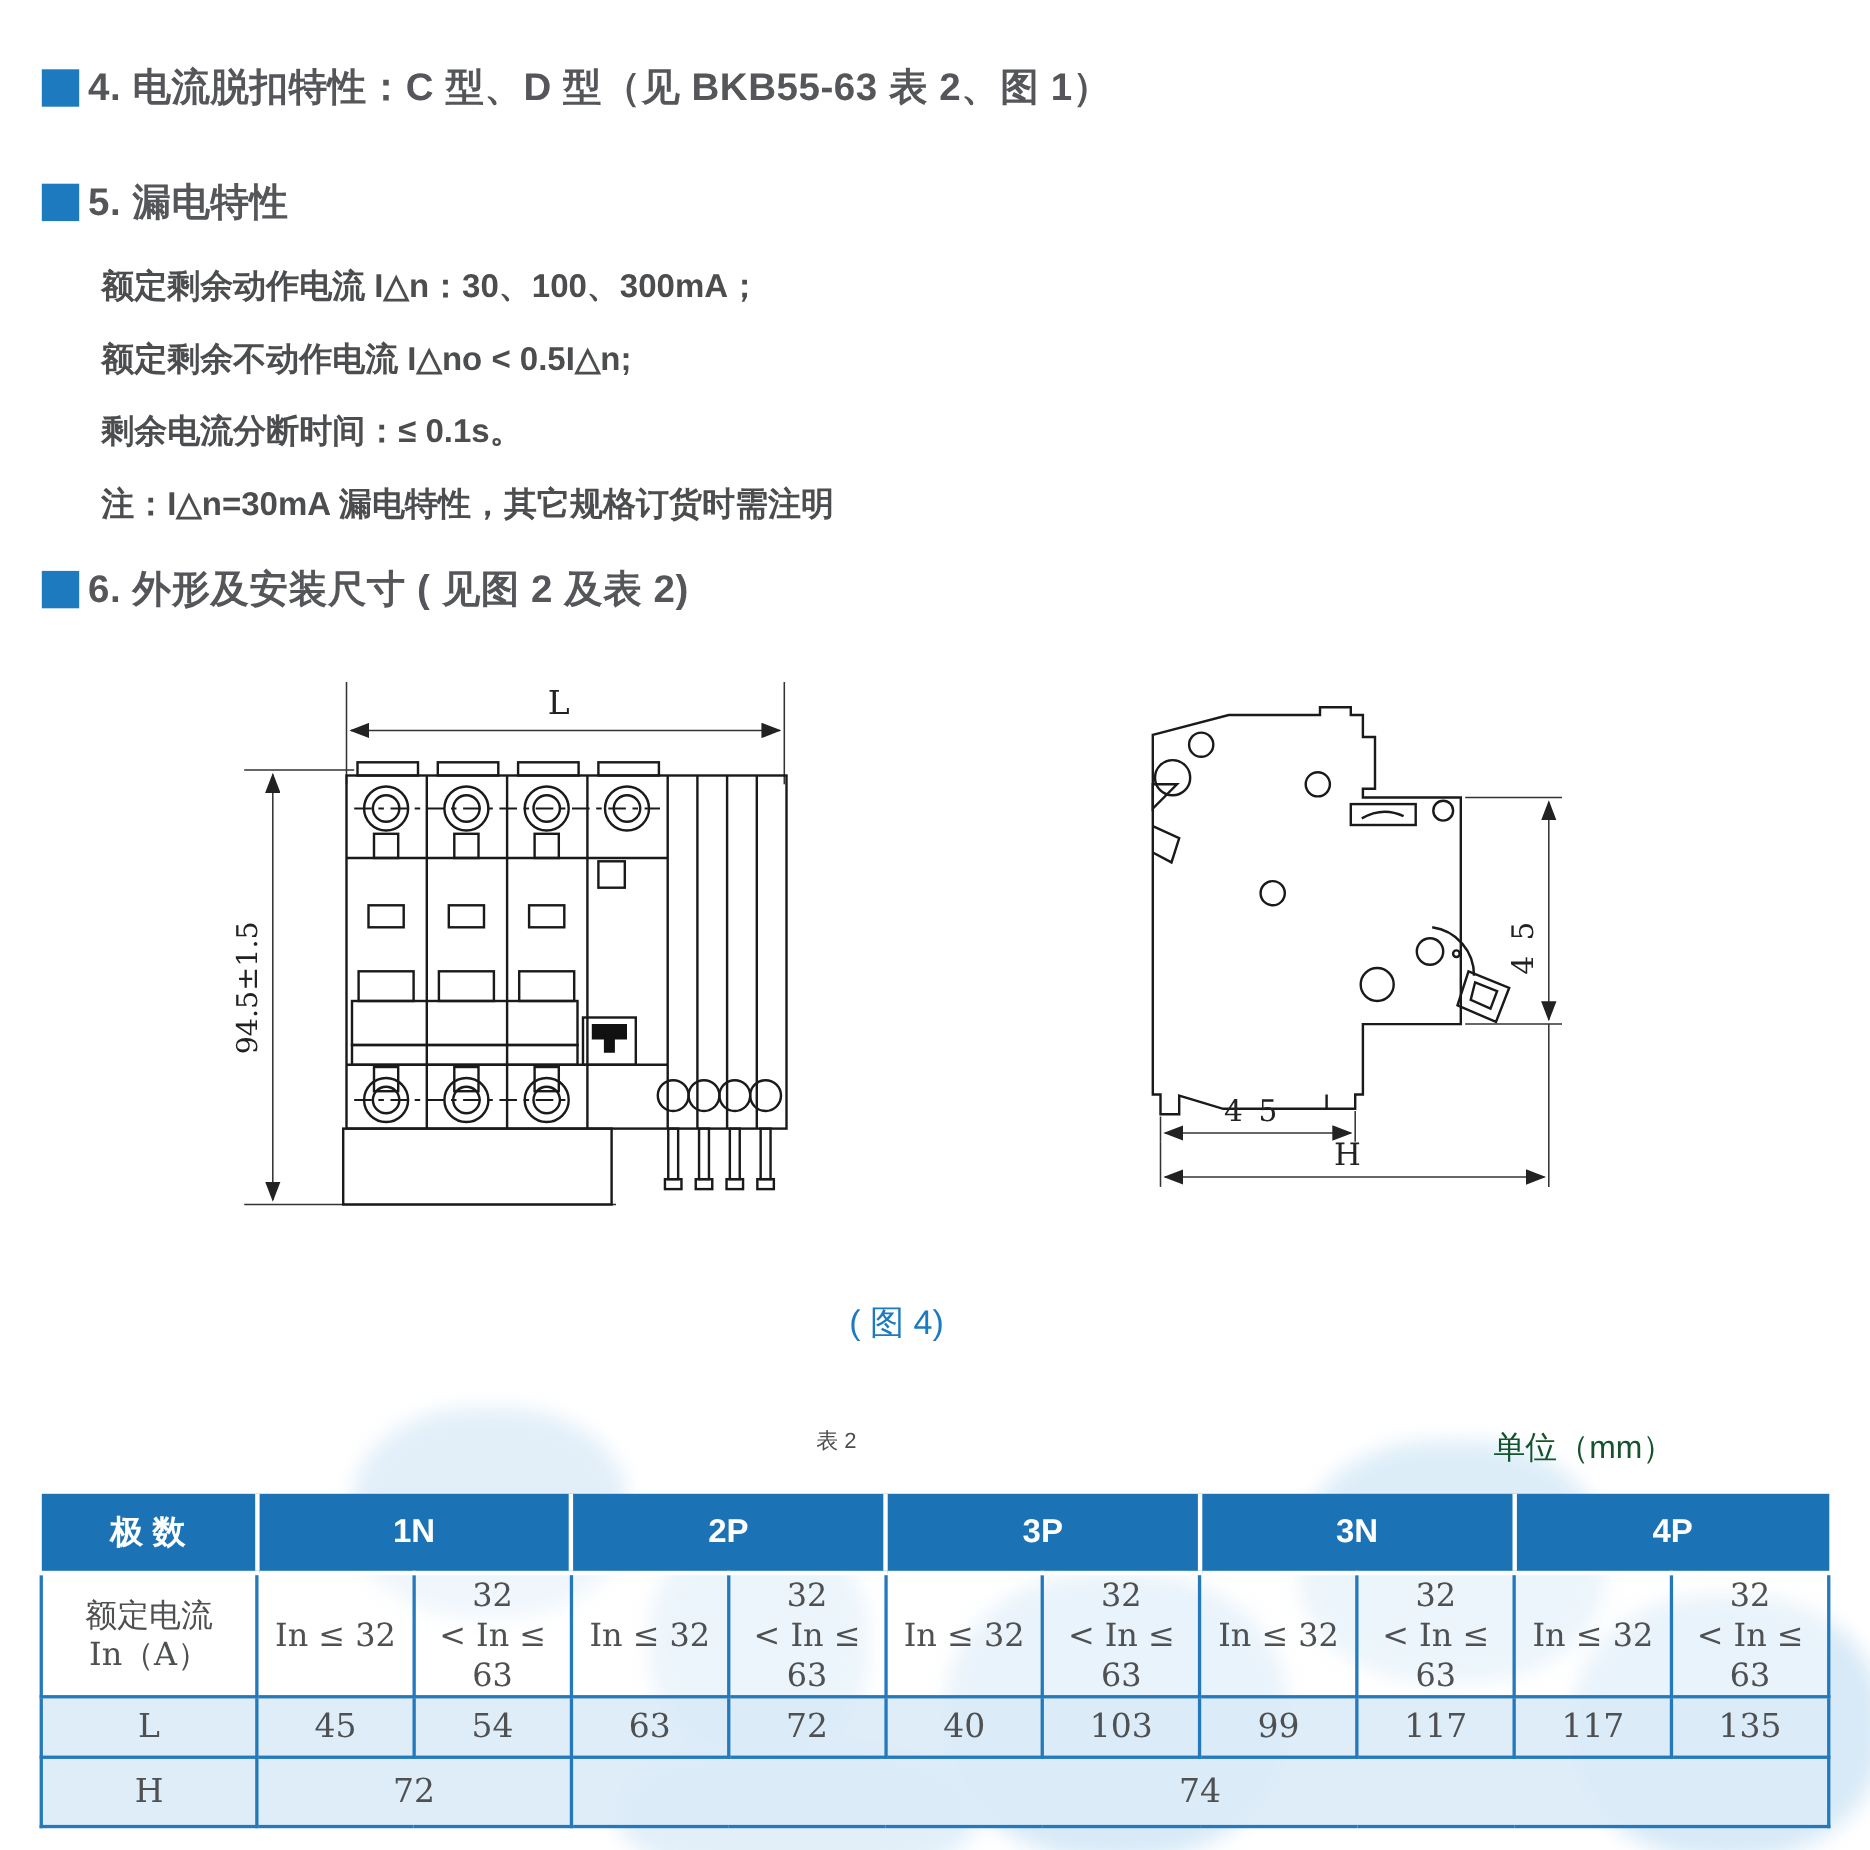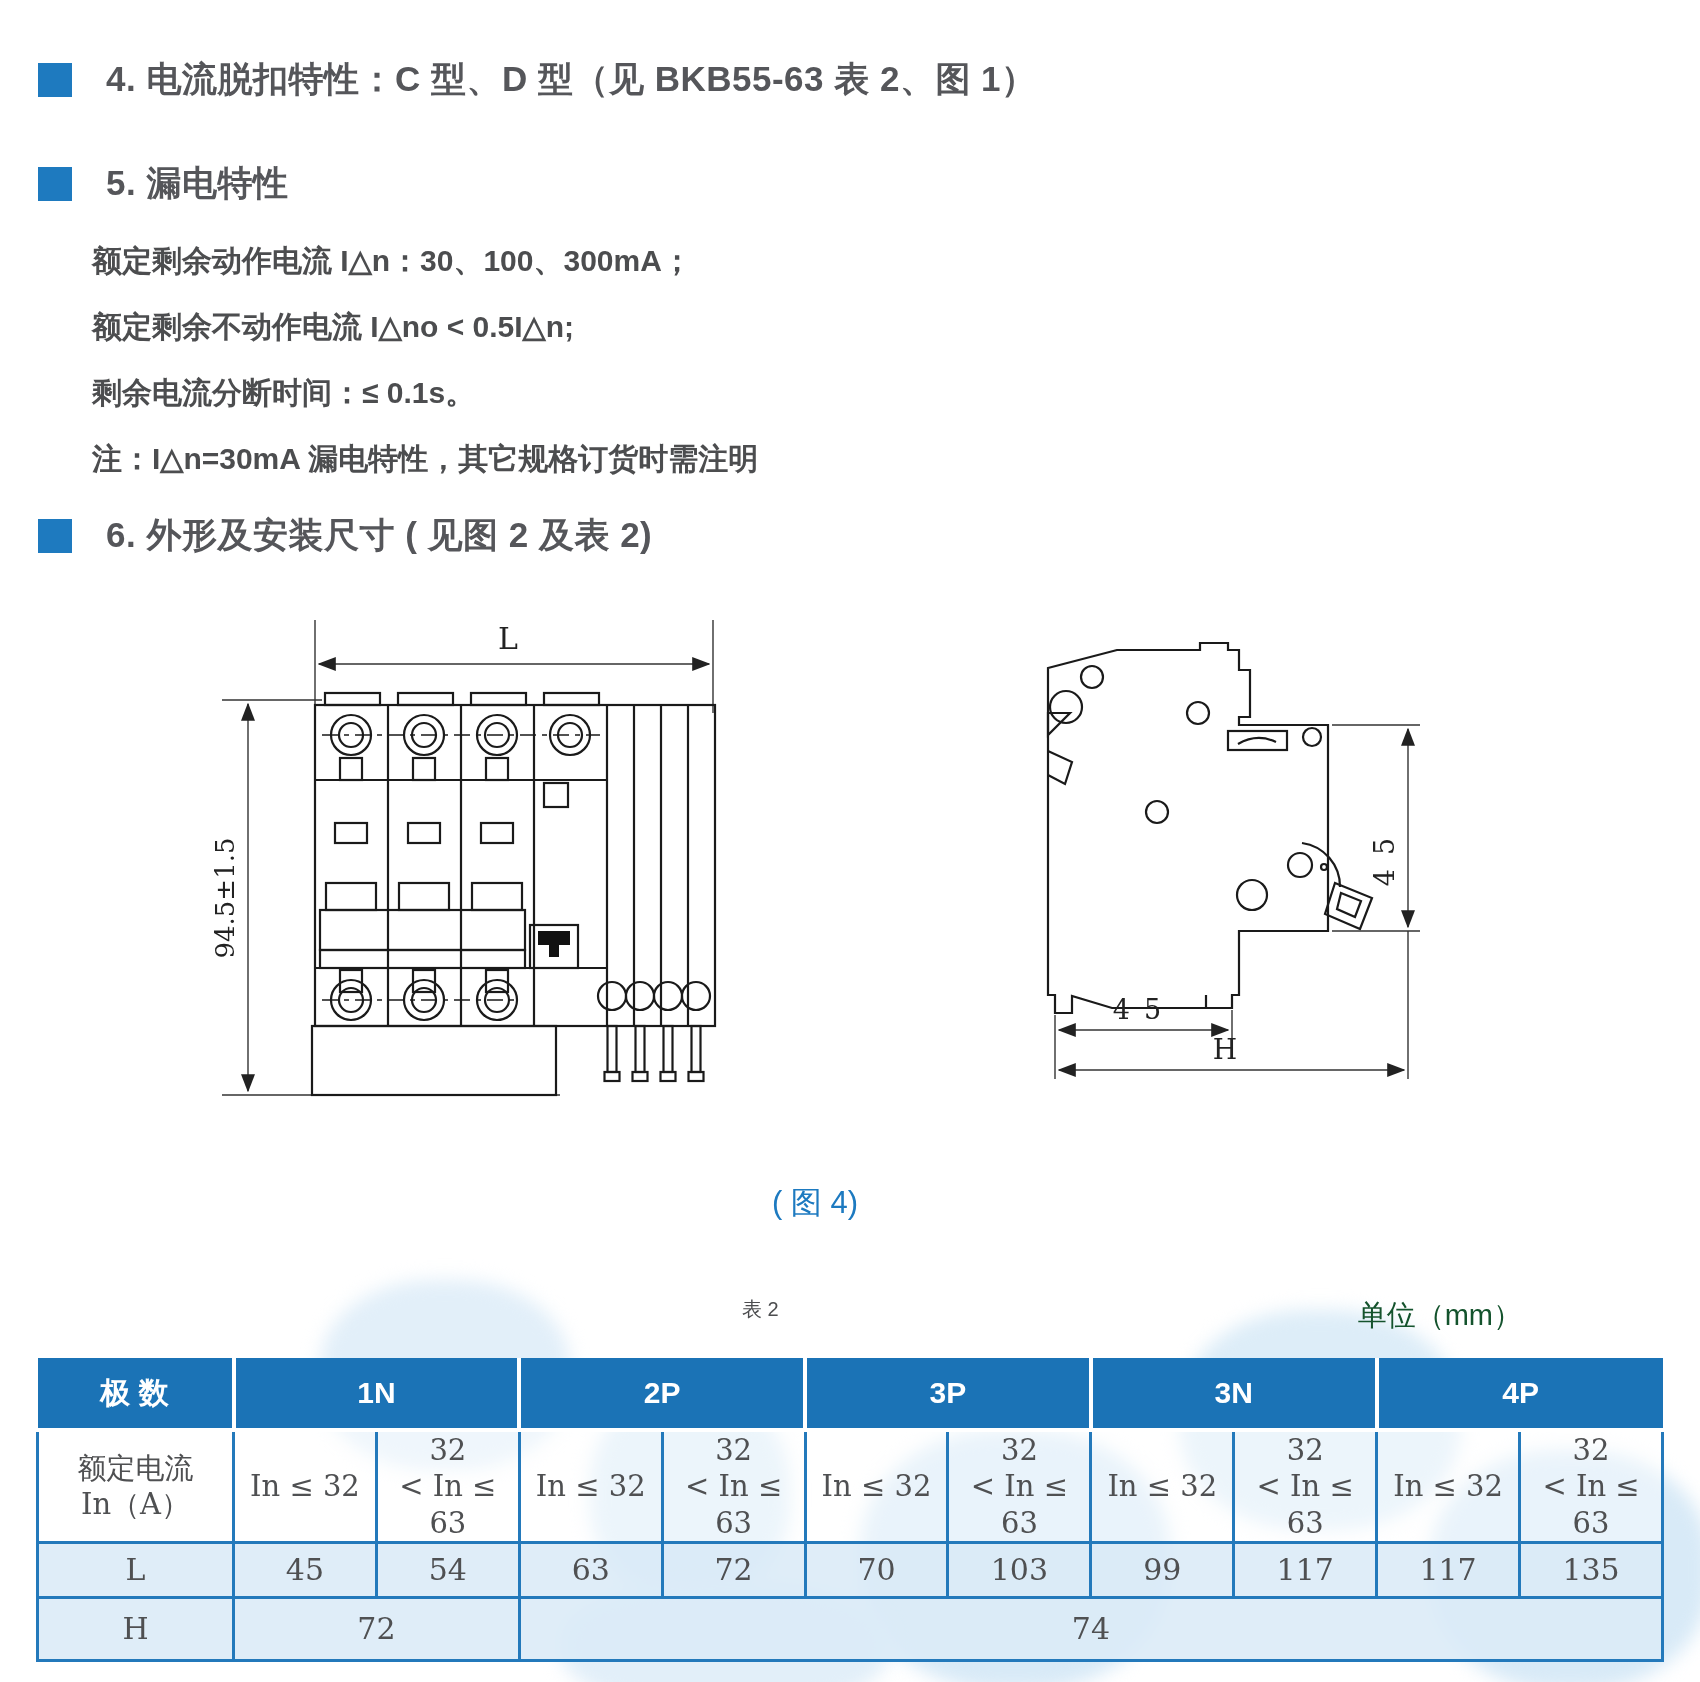--- a/index.html
+++ b/index.html
@@ -1,21 +1,21 @@
 <!DOCTYPE html>
 <html><head>
 <meta charset="utf-8">
 <style>
   html,body{margin:0;padding:0;}
   body{
     width:1700px;height:1682px;position:relative;background:#ffffff;
     font-family:"Liberation Sans",sans-serif;overflow:hidden;
   }
   
-  .sec{position:absolute;left:38px;display:flex;align-items:center;gap:34px;z-index:4;}
+  .sec{position:absolute;left:38px;display:flex;align-items:center;gap:8px;z-index:4;}
   .bullet{width:34px;height:34px;background:#1e7abf;flex:0 0 auto;}
   .sec .t{font-size:35px;font-weight:bold;color:#55565a;letter-spacing:0.5px;white-space:nowrap;}
   
   .specs{position:absolute;left:92px;top:228px;z-index:4;}
   .specs .line{font-size:30px;color:#4c4d4f;height:66px;line-height:66px;white-space:nowrap;font-weight:bold;}
   
   .fig{position:absolute;z-index:3;}
   svg text{font-family:"DejaVu Serif",serif;fill:#222;}
   .fig-caption{position:absolute;left:700px;top:1182px;width:230px;text-align:center;
     font-size:31px;color:#1d7ac0;z-index:4;white-space:nowrap;}
@@ -275,21 +275,21 @@
           <div class="cell-line">32</div>
           <div class="cell-line">&lt; In ≤ 63</div>
         </td>
   </tr>
   <tr class="r-l">
     <td>L</td>
     <td>45</td>
     <td>54</td>
     <td>63</td>
     <td>72</td>
-    <td>70</td>
+    <td>40</td>
     <td>103</td>
     <td>99</td>
     <td>117</td>
     <td>117</td>
     <td>135</td>
   </tr>
   <tr class="r-h">
     <td>H</td>
     <td colspan="2">72</td>
     <td colspan="8">74</td>

